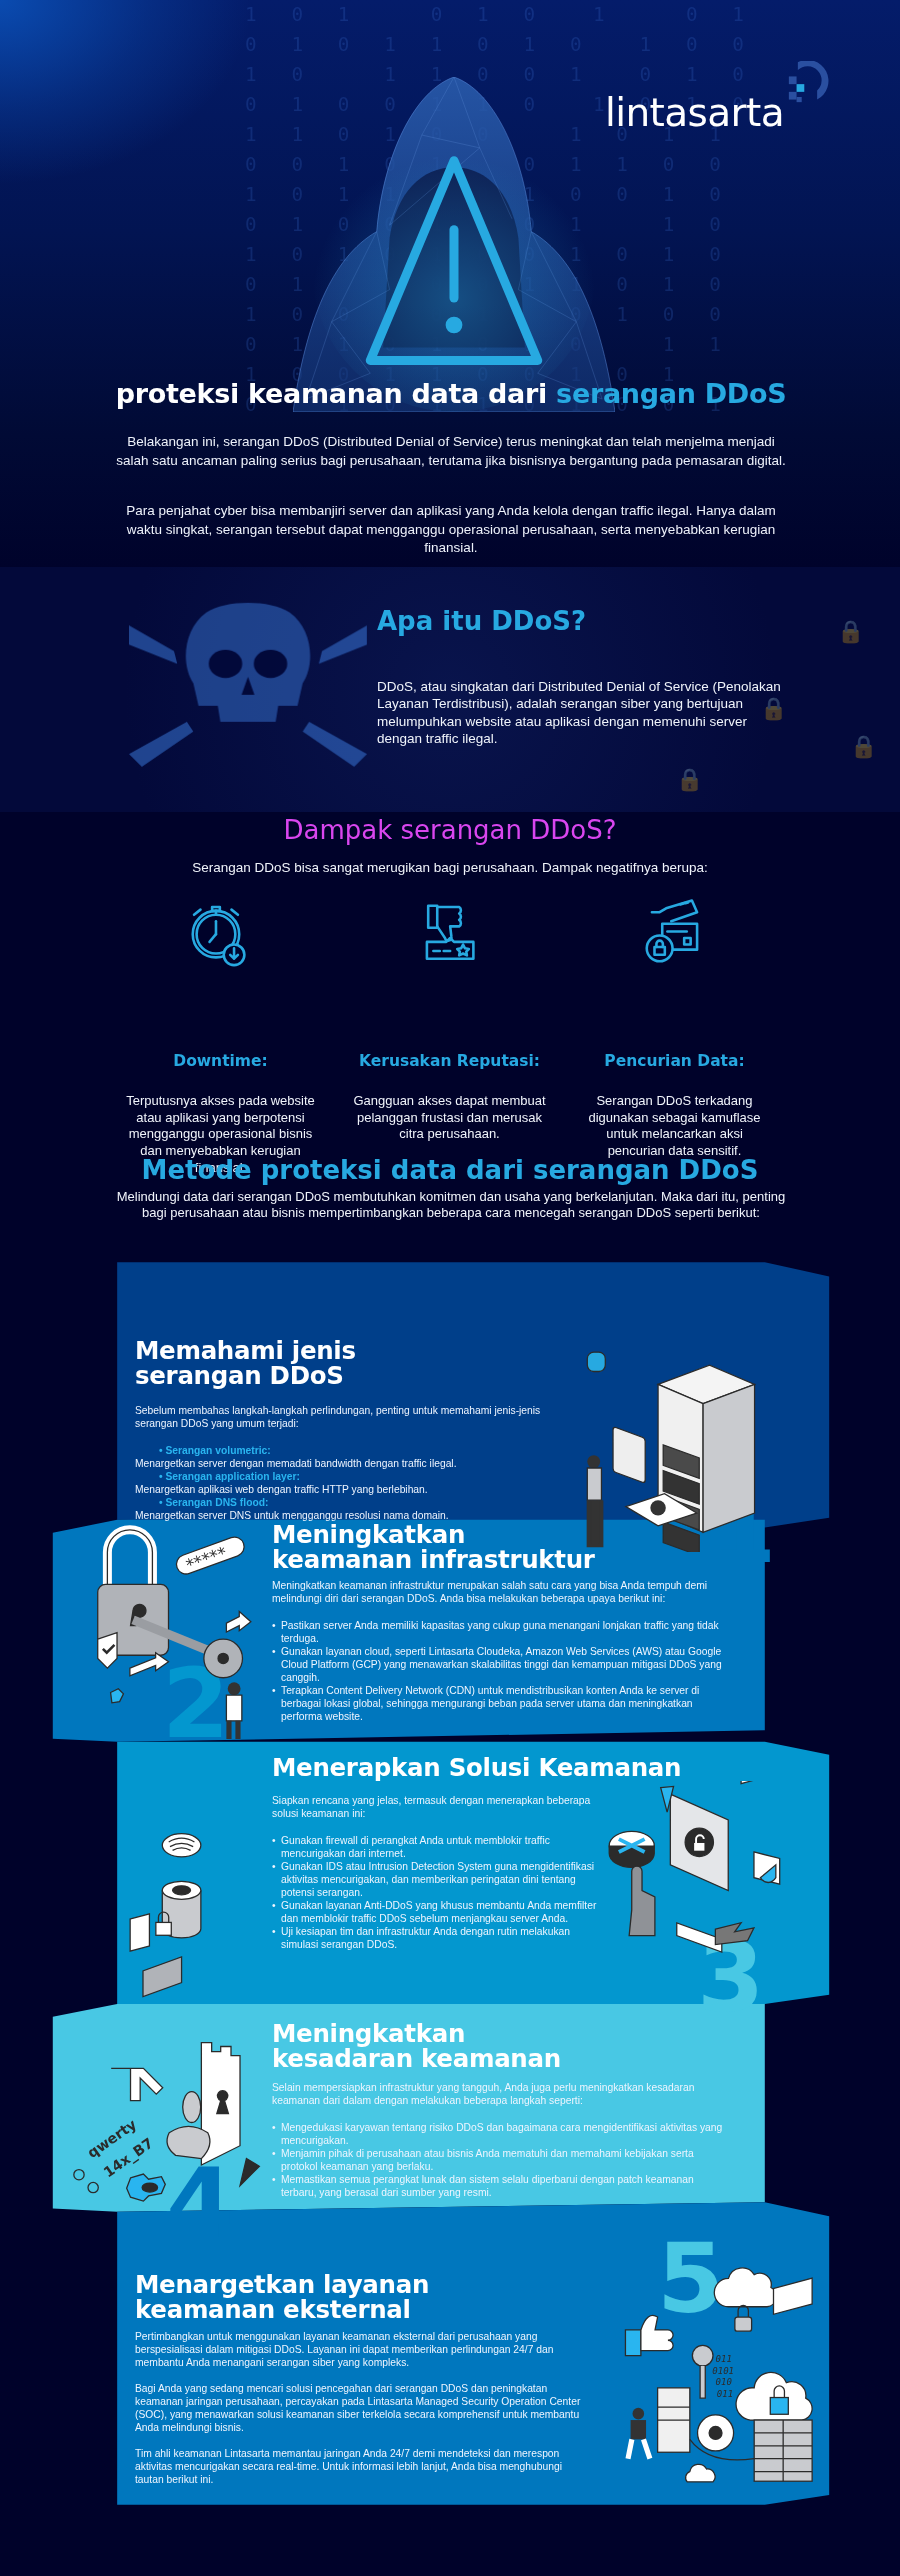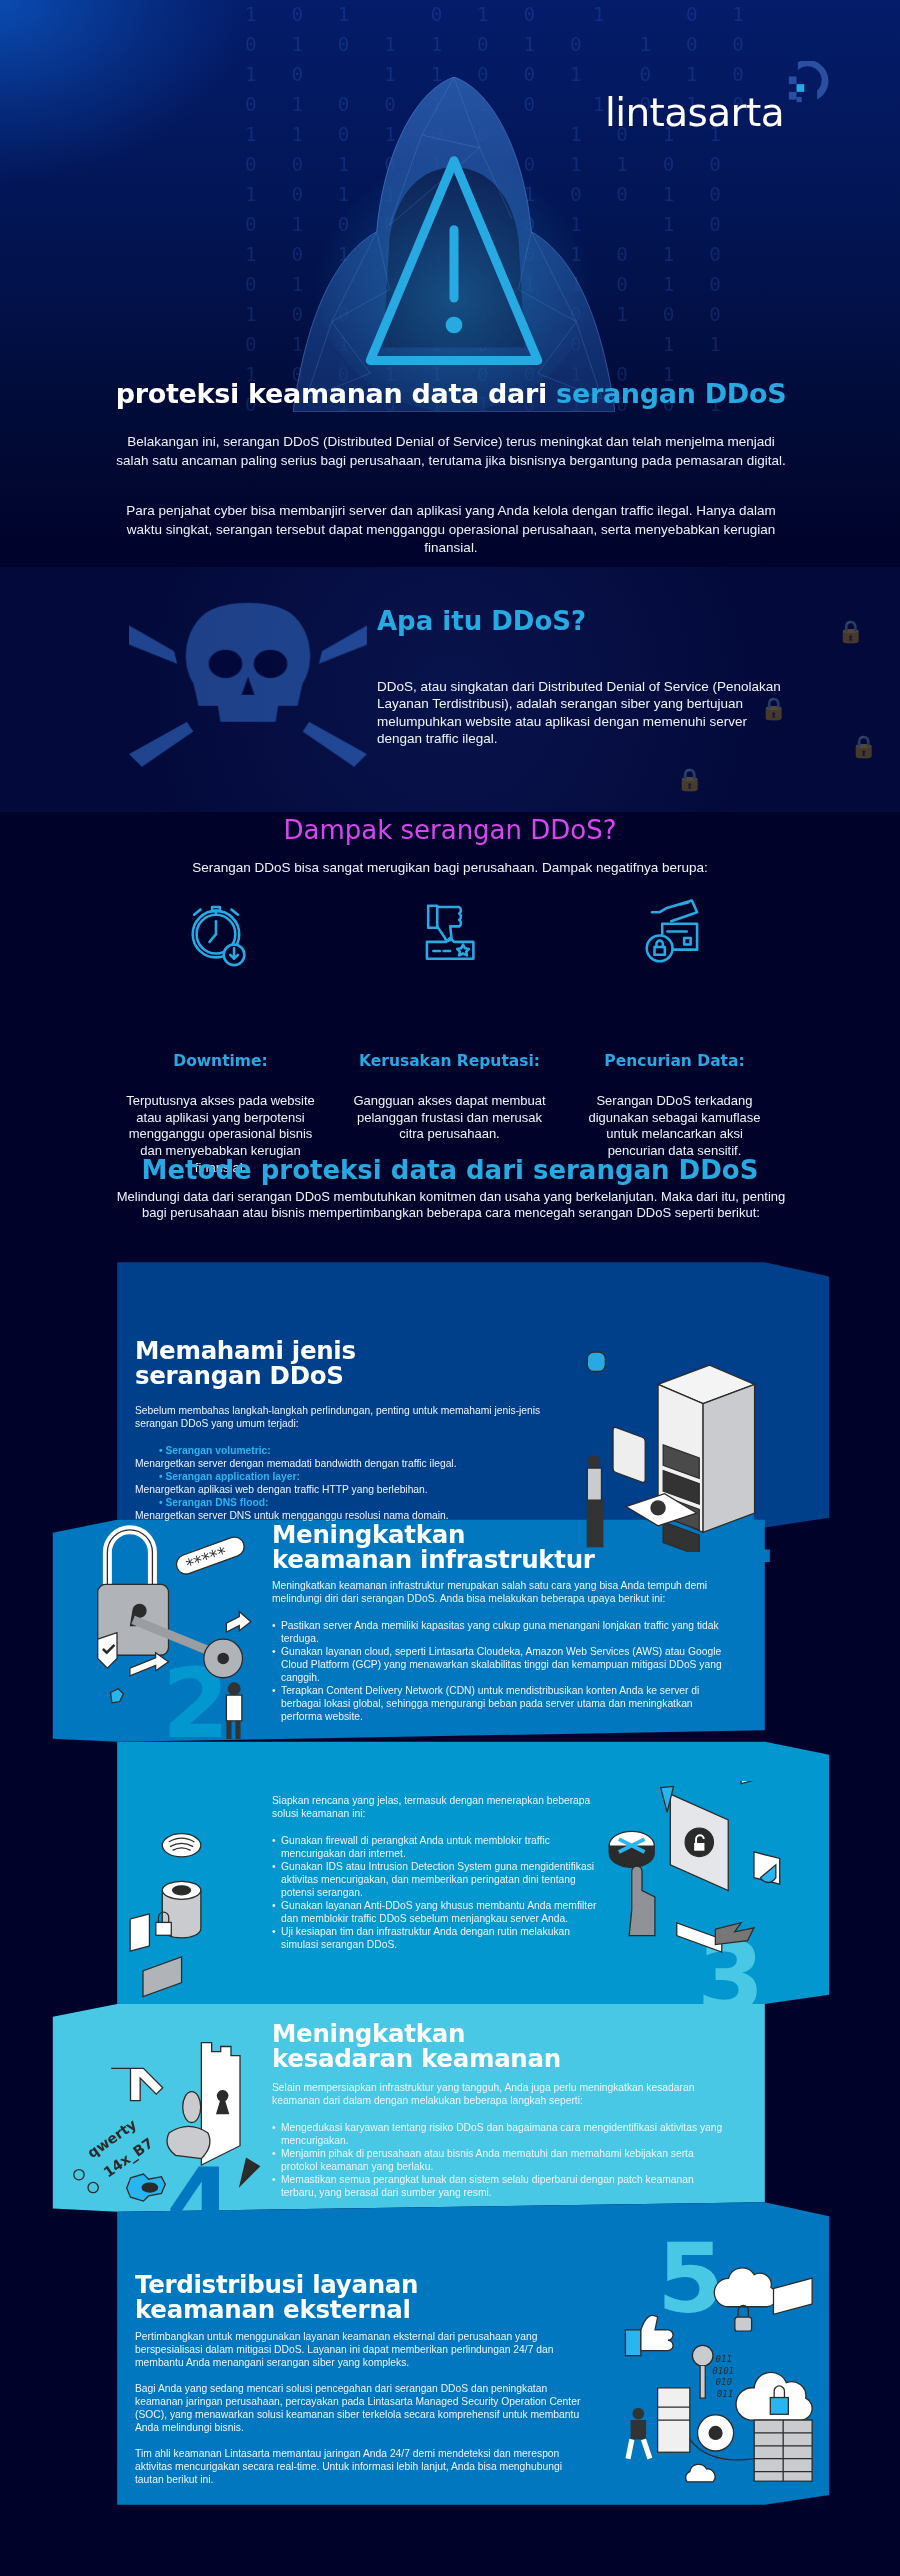--- a/index.html
+++ b/index.html
@@ -292,20 +292,21 @@
     <text x="175" y="67" font-size="26" fill="#2b2b2b" font-family="DejaVu Sans, sans-serif" transform="rotate(-20 215 55)">*****</text>
     <g>
       <circle cx="252" cy="262" r="10" fill="#333"></circle>
       <path d="M240 272 h24 v40 h-24 z" fill="#fff" stroke="#2b2b2b" stroke-width="2"></path>
       <path d="M244 312 v30 M258 312 v30" stroke="#333" stroke-width="8"></path>
     </g>
   </svg>
 </div>
 
 <div class="panel" style="left:117px;top:1742px;width:712px;height:264px">
+  <div class="step-title" style="left:155px;top:14px;font-size:24.5px">Menerapkan Solusi Keamanan</div>
   <div class="step-text" style="left:155px;top:52px;width:335px">
     <p>Siapkan rencana yang jelas, termasuk dengan menerapkan beberapa solusi keamanan ini:</p>
     <ul>
       <li>Gunakan firewall di perangkat Anda untuk memblokir traffic mencurigakan dari internet.</li>
       <li>Gunakan IDS atau Intrusion Detection System guna mengidentifikasi aktivitas mencurigakan, dan memberikan peringatan dini tentang potensi serangan.</li>
       <li>Gunakan layanan Anti-DDoS yang khusus membantu Anda memfilter dan memblokir traffic DDoS sebelum menjangkau server Anda.</li>
       <li>Uji kesiapan tim dan infrastruktur Anda dengan rutin melakukan simulasi serangan DDoS.</li>
     </ul>
   </div>
   <div class="big-num" style="left:580px;top:187px;color:#48c8e4">3</div>
@@ -369,21 +370,21 @@
     </g>
     <text x="60" y="240" font-size="22" font-weight="bold" fill="#2b2b2b" font-family="DejaVu Sans, sans-serif" transform="rotate(-35 60 240)">qwerty</text>
     <text x="85" y="270" font-size="22" font-weight="bold" fill="#2b2b2b" font-family="DejaVu Sans, sans-serif" transform="rotate(-35 85 270)">14x_B7</text>
     <circle cx="40" cy="265" r="8" fill="none" stroke="#2b2b2b" stroke-width="2"></circle>
     <circle cx="62" cy="285" r="8" fill="none" stroke="#2b2b2b" stroke-width="2"></circle>
   </svg>
 </div>
 
 <div class="panel" style="left:117px;top:2233px;width:712px;height:272px">
   <div class="step-title" style="left:18px;top:40px;font-size:24.5px">
-    <span>Terdistribusi layanan</span><br>
+    <span>Menargetkan layanan</span><br>
     <span>keamanan eksternal</span>
   </div>
   <div class="step-text" style="left:18px;top:97px;width:451px">
     <p>Pertimbangkan untuk menggunakan layanan keamanan eksternal dari perusahaan yang berspesialisasi dalam mitigasi DDoS. Layanan ini dapat memberikan perlindungan 24/7 dan membantu Anda menangani serangan siber yang kompleks.</p>
     <p style="margin-top:13px">Bagi Anda yang sedang mencari solusi pencegahan dari serangan DDoS dan peningkatan keamanan jaringan perusahaan, percayakan pada Lintasarta Managed Security Operation Center (SOC), yang menawarkan solusi keamanan siber terkelola secara komprehensif untuk membantu Anda melindungi bisnis.</p>
     <p style="margin-top:13px">Tim ahli keamanan Lintasarta memantau jaringan Anda 24/7 demi mendeteksi dan merespon aktivitas mencurigakan secara real-time. Untuk informasi lebih lanjut, Anda bisa menghubungi tautan berikut ini.</p>
   </div>
   <div class="big-num" style="left:540px;top:-3.2px;color:#48c8e4">5</div>
   <svg class="illus" style="left:502px;top:26px;width:206px;height:232px" viewBox="0 0 320 360">
     <g stroke="#2b2b2b" stroke-width="2">

